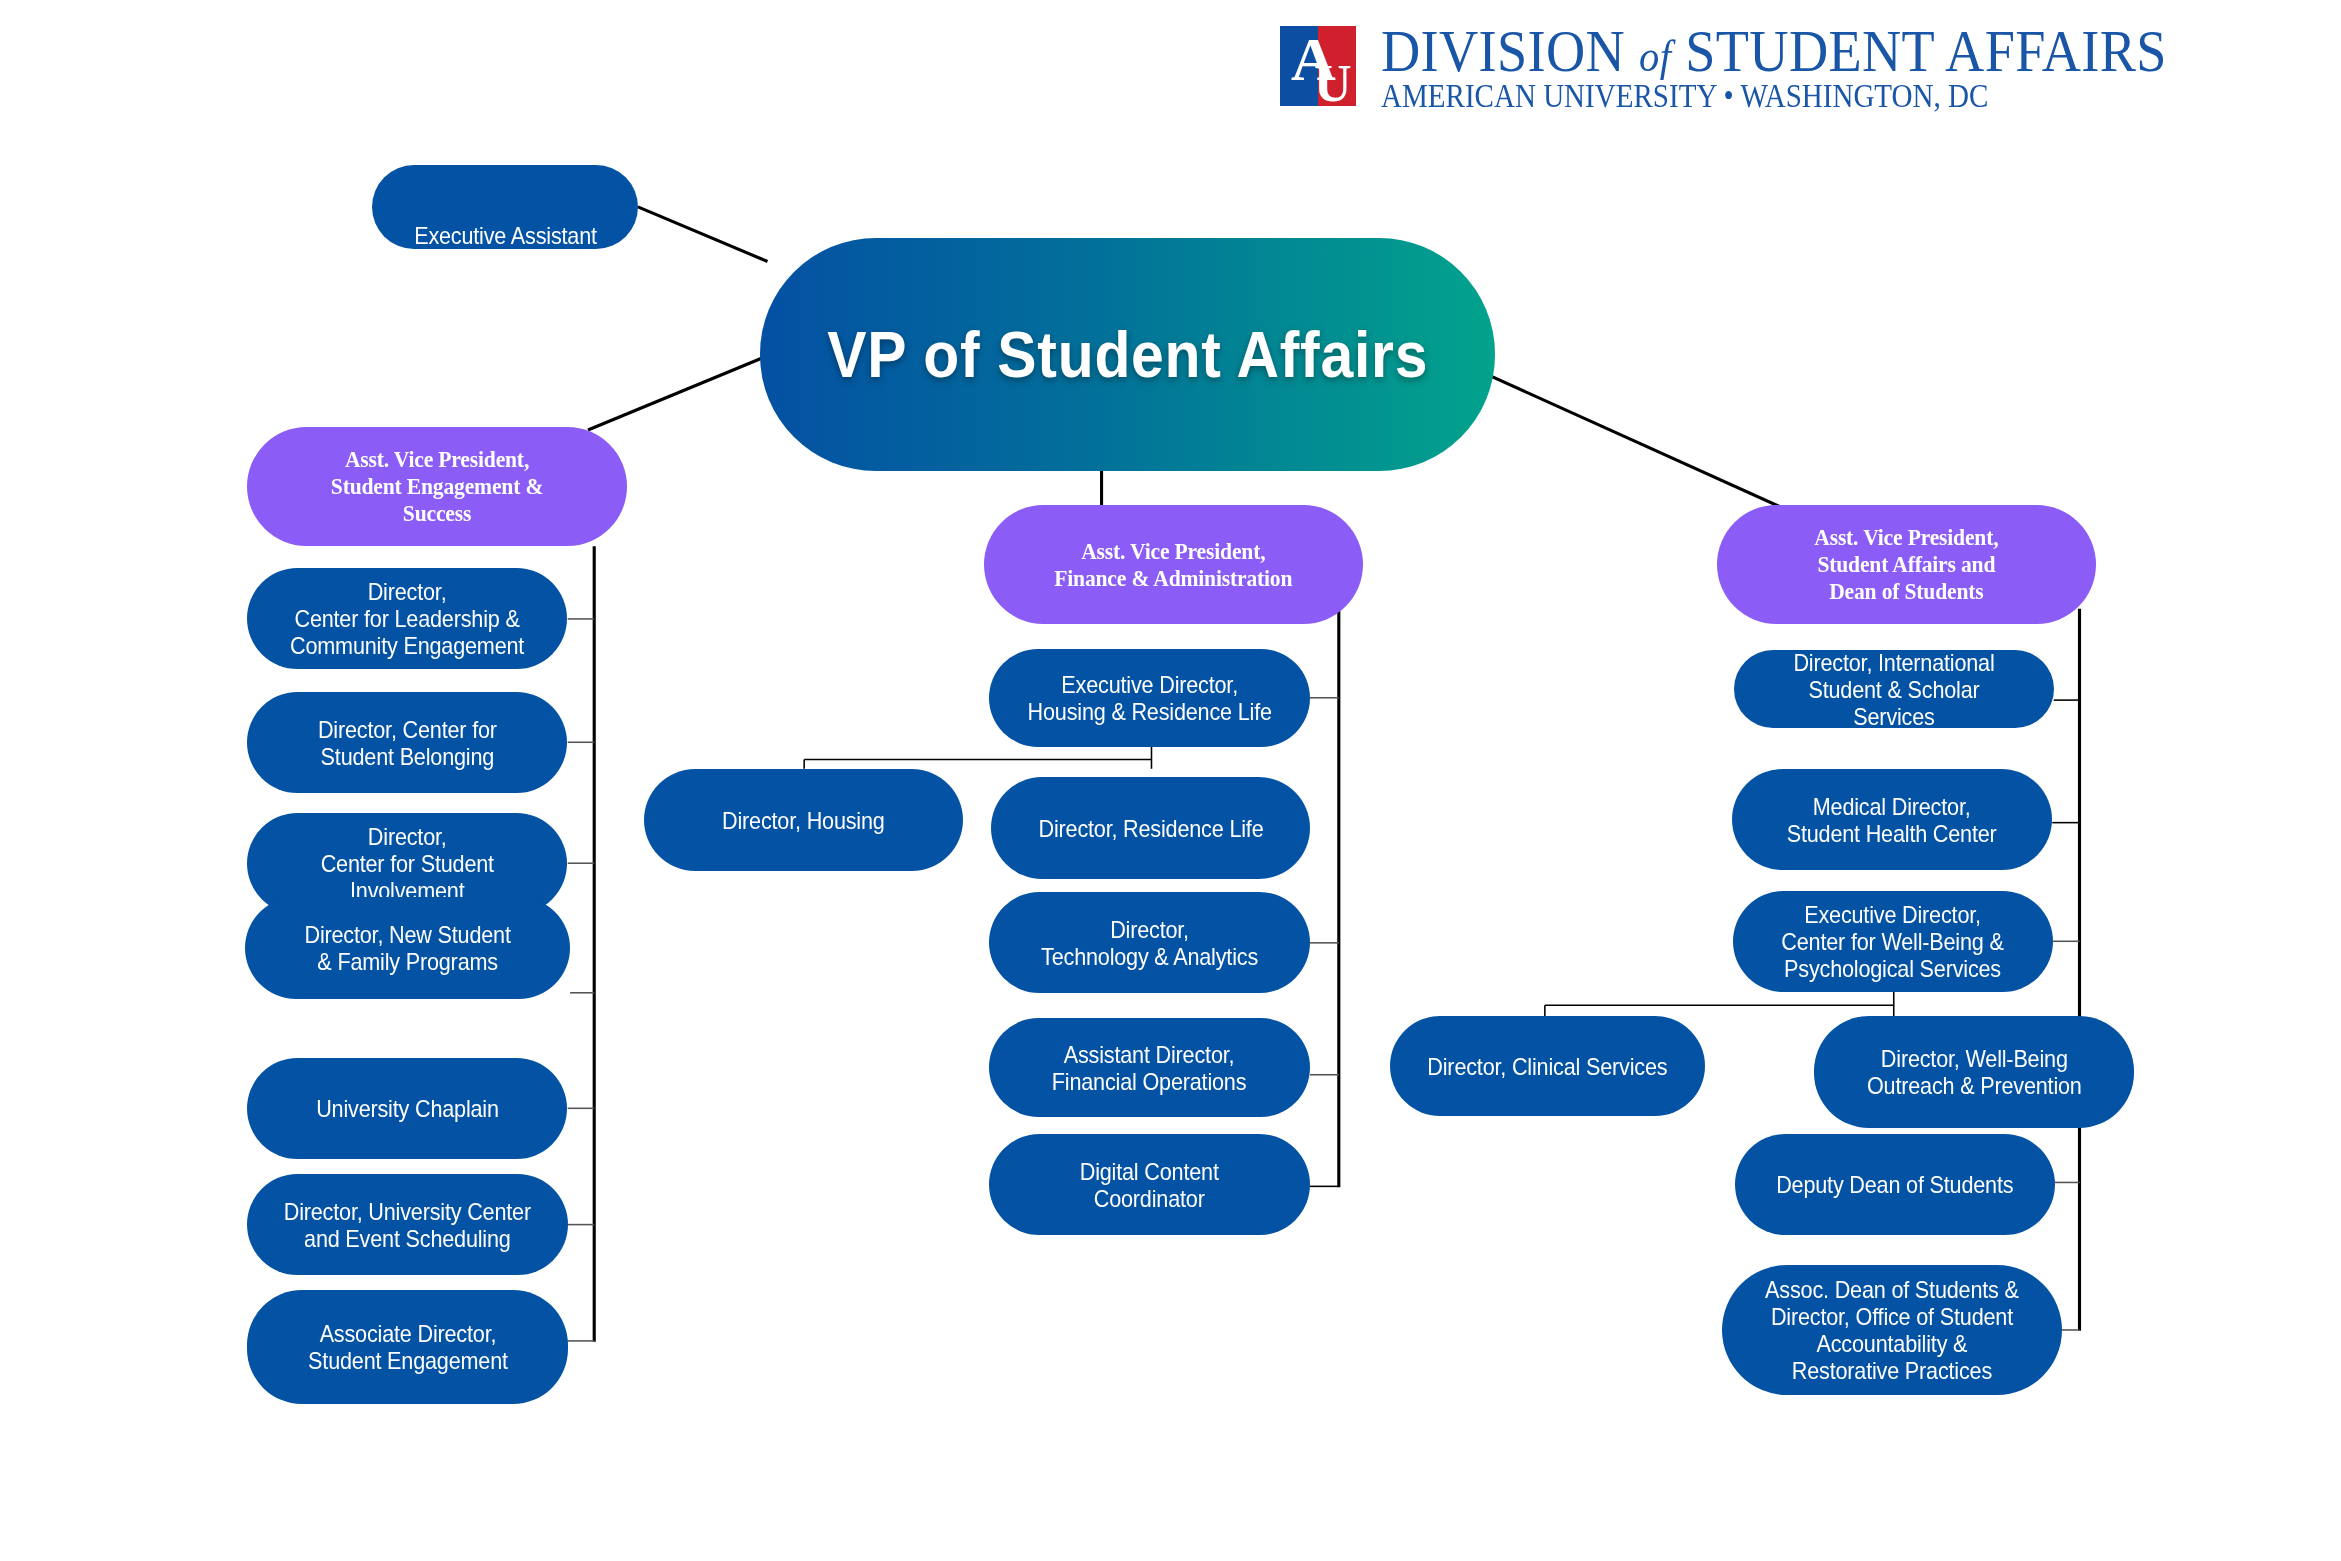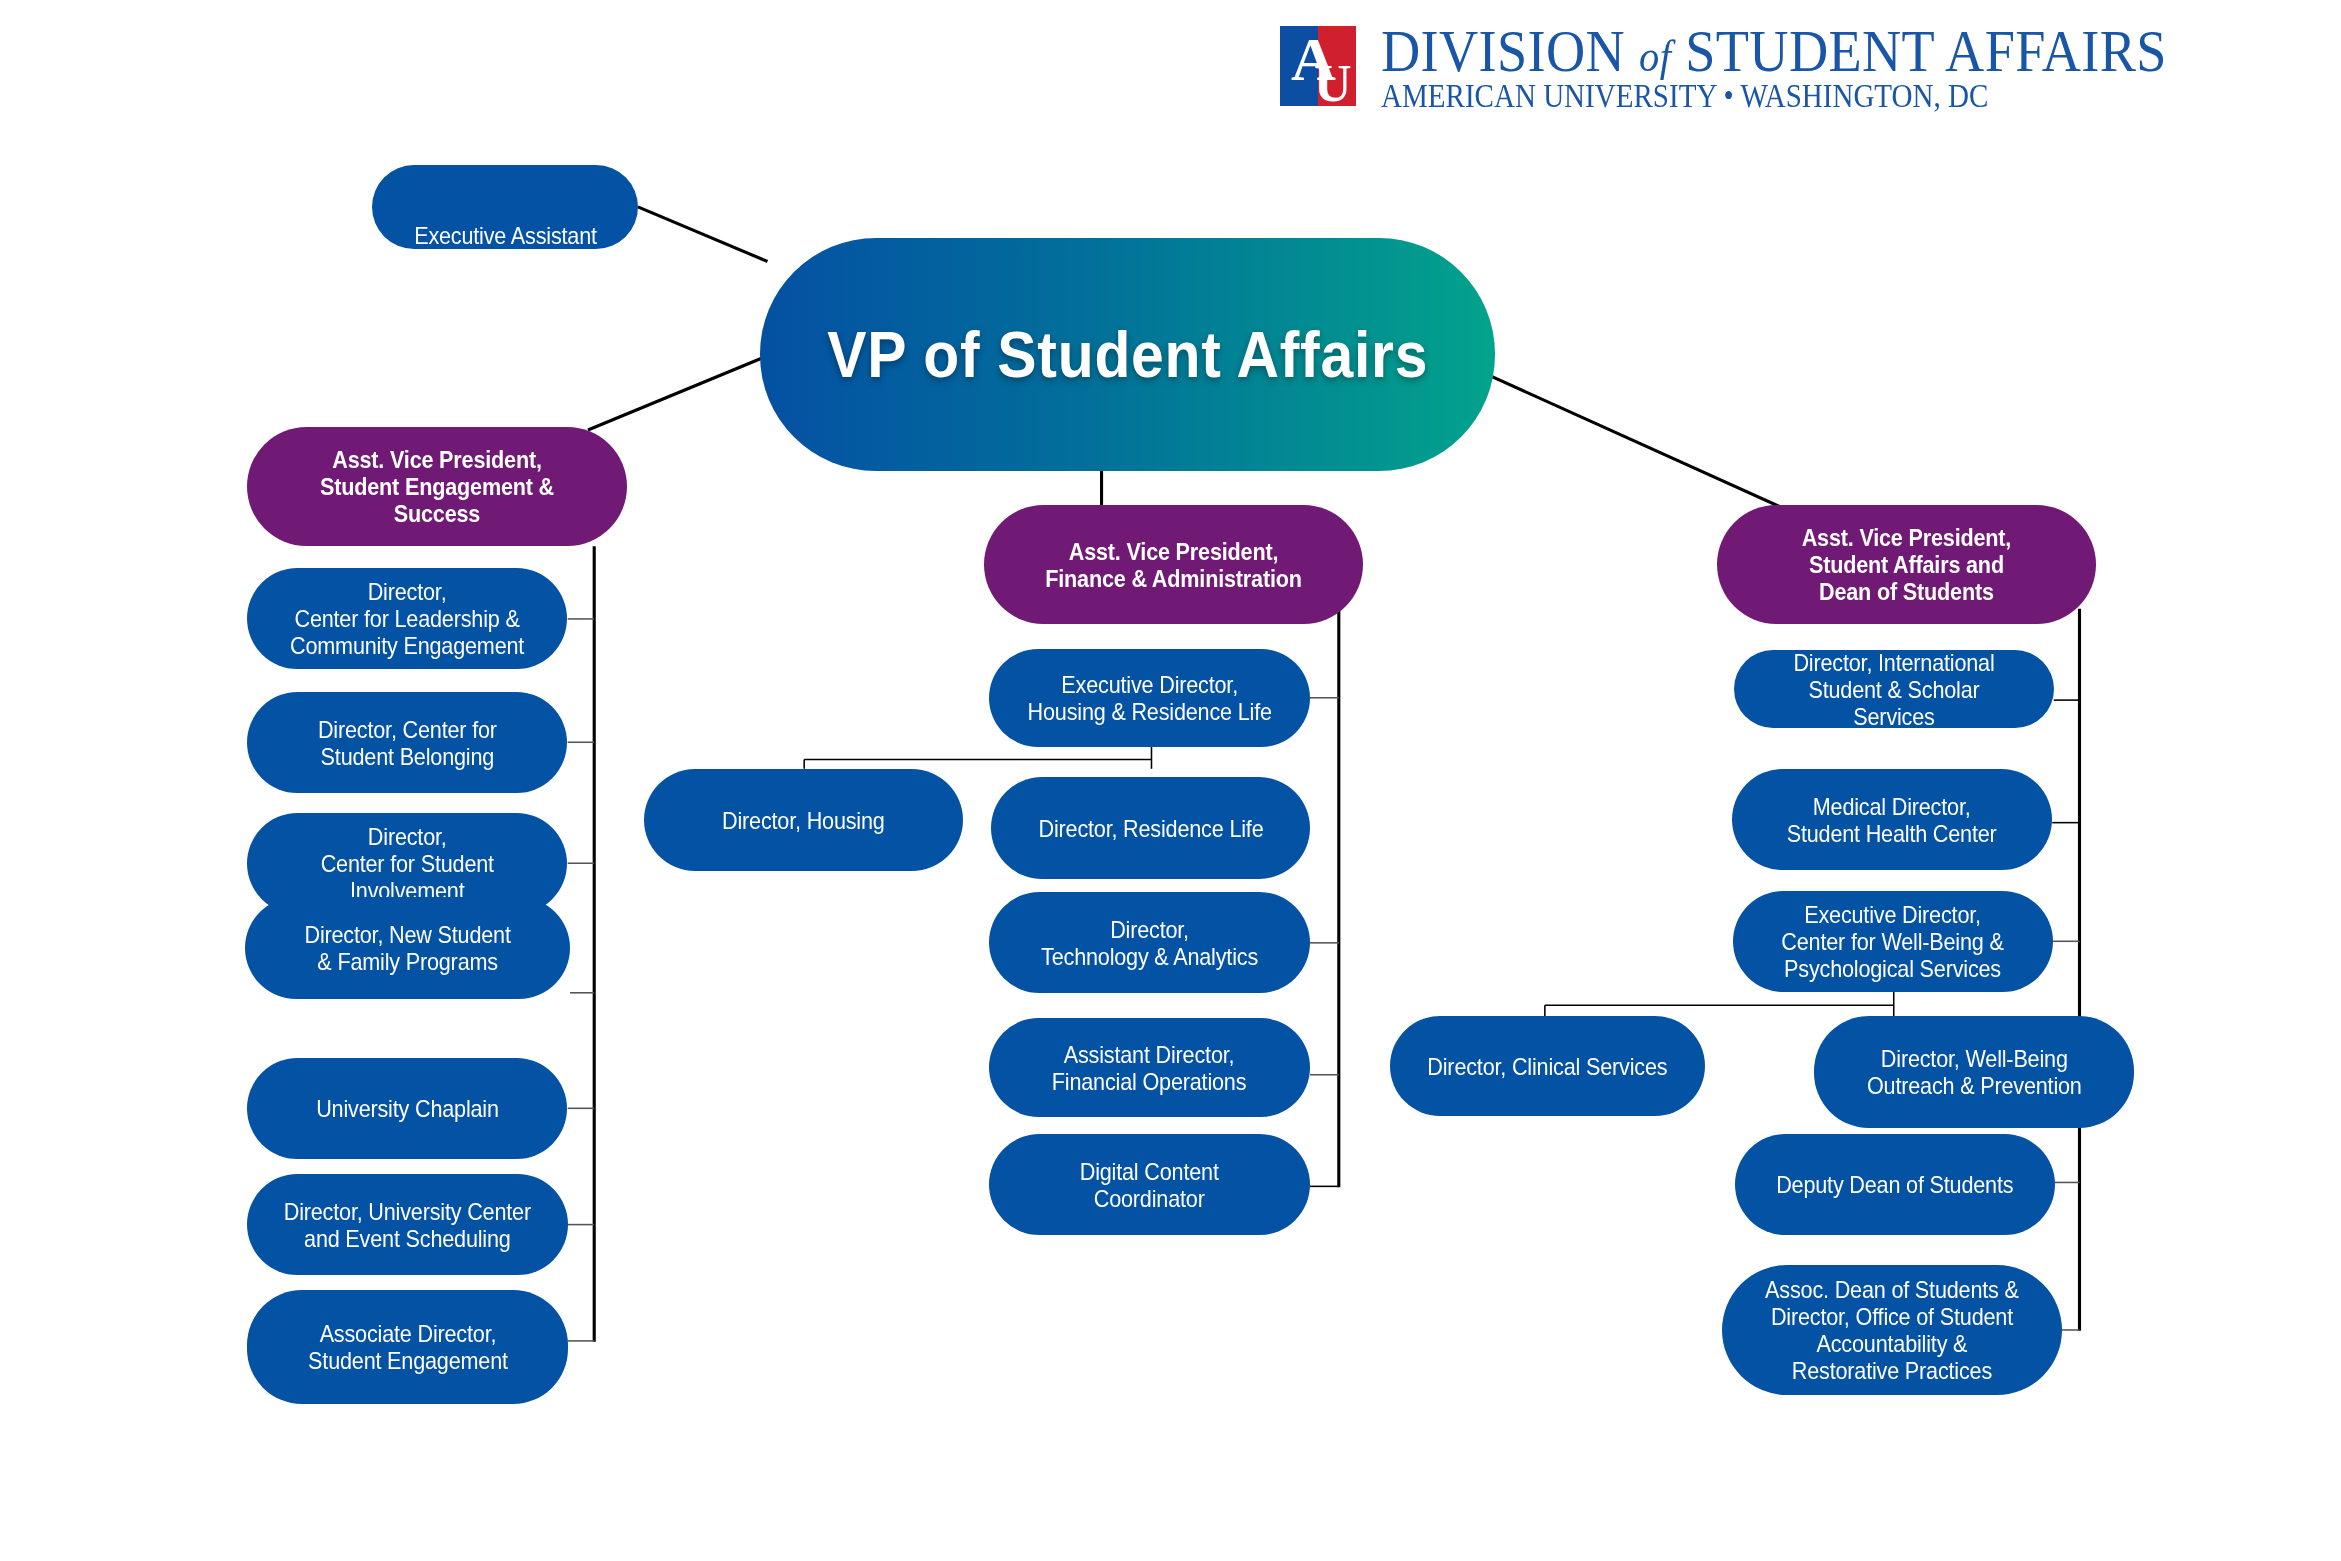--- a/index.html
+++ b/index.html
@@ -11,21 +11,21 @@
     text-align: center; color: #ffffff;
     border-radius: 55px;
     background: #0352a3;
     padding: 0 19px;
   }
   .box .lbl {
     display: inline-block; white-space: pre-line;
     font-size: 24px; line-height: 27px; letter-spacing: -0.2px;
     transform: scaleX(0.9);
   }
-  .box.avp { background: #701a75; border-radius: 62px; }
+  .box.avp { background: #8b5cf6; border-radius: 62px; font-family: Liberation Serif, serif; }
   .box.avp .lbl { font-weight: bold; font-size: 24px; line-height: 27px; }
   .vp {
     position: absolute; left: 760px; top: 190px; width: 735px; height: 233px;
     border-radius: 116px;
     background: linear-gradient(90deg, #0450a3 0%, #02709a 45%, #02a38c 100%);
     display: flex; align-items: center; justify-content: center; margin-top: 48px;
   }
   .vp .lbl {
     color: #fff; font-weight: bold; font-size: 64px; letter-spacing: 0.8px;
     transform: scaleX(0.92);

